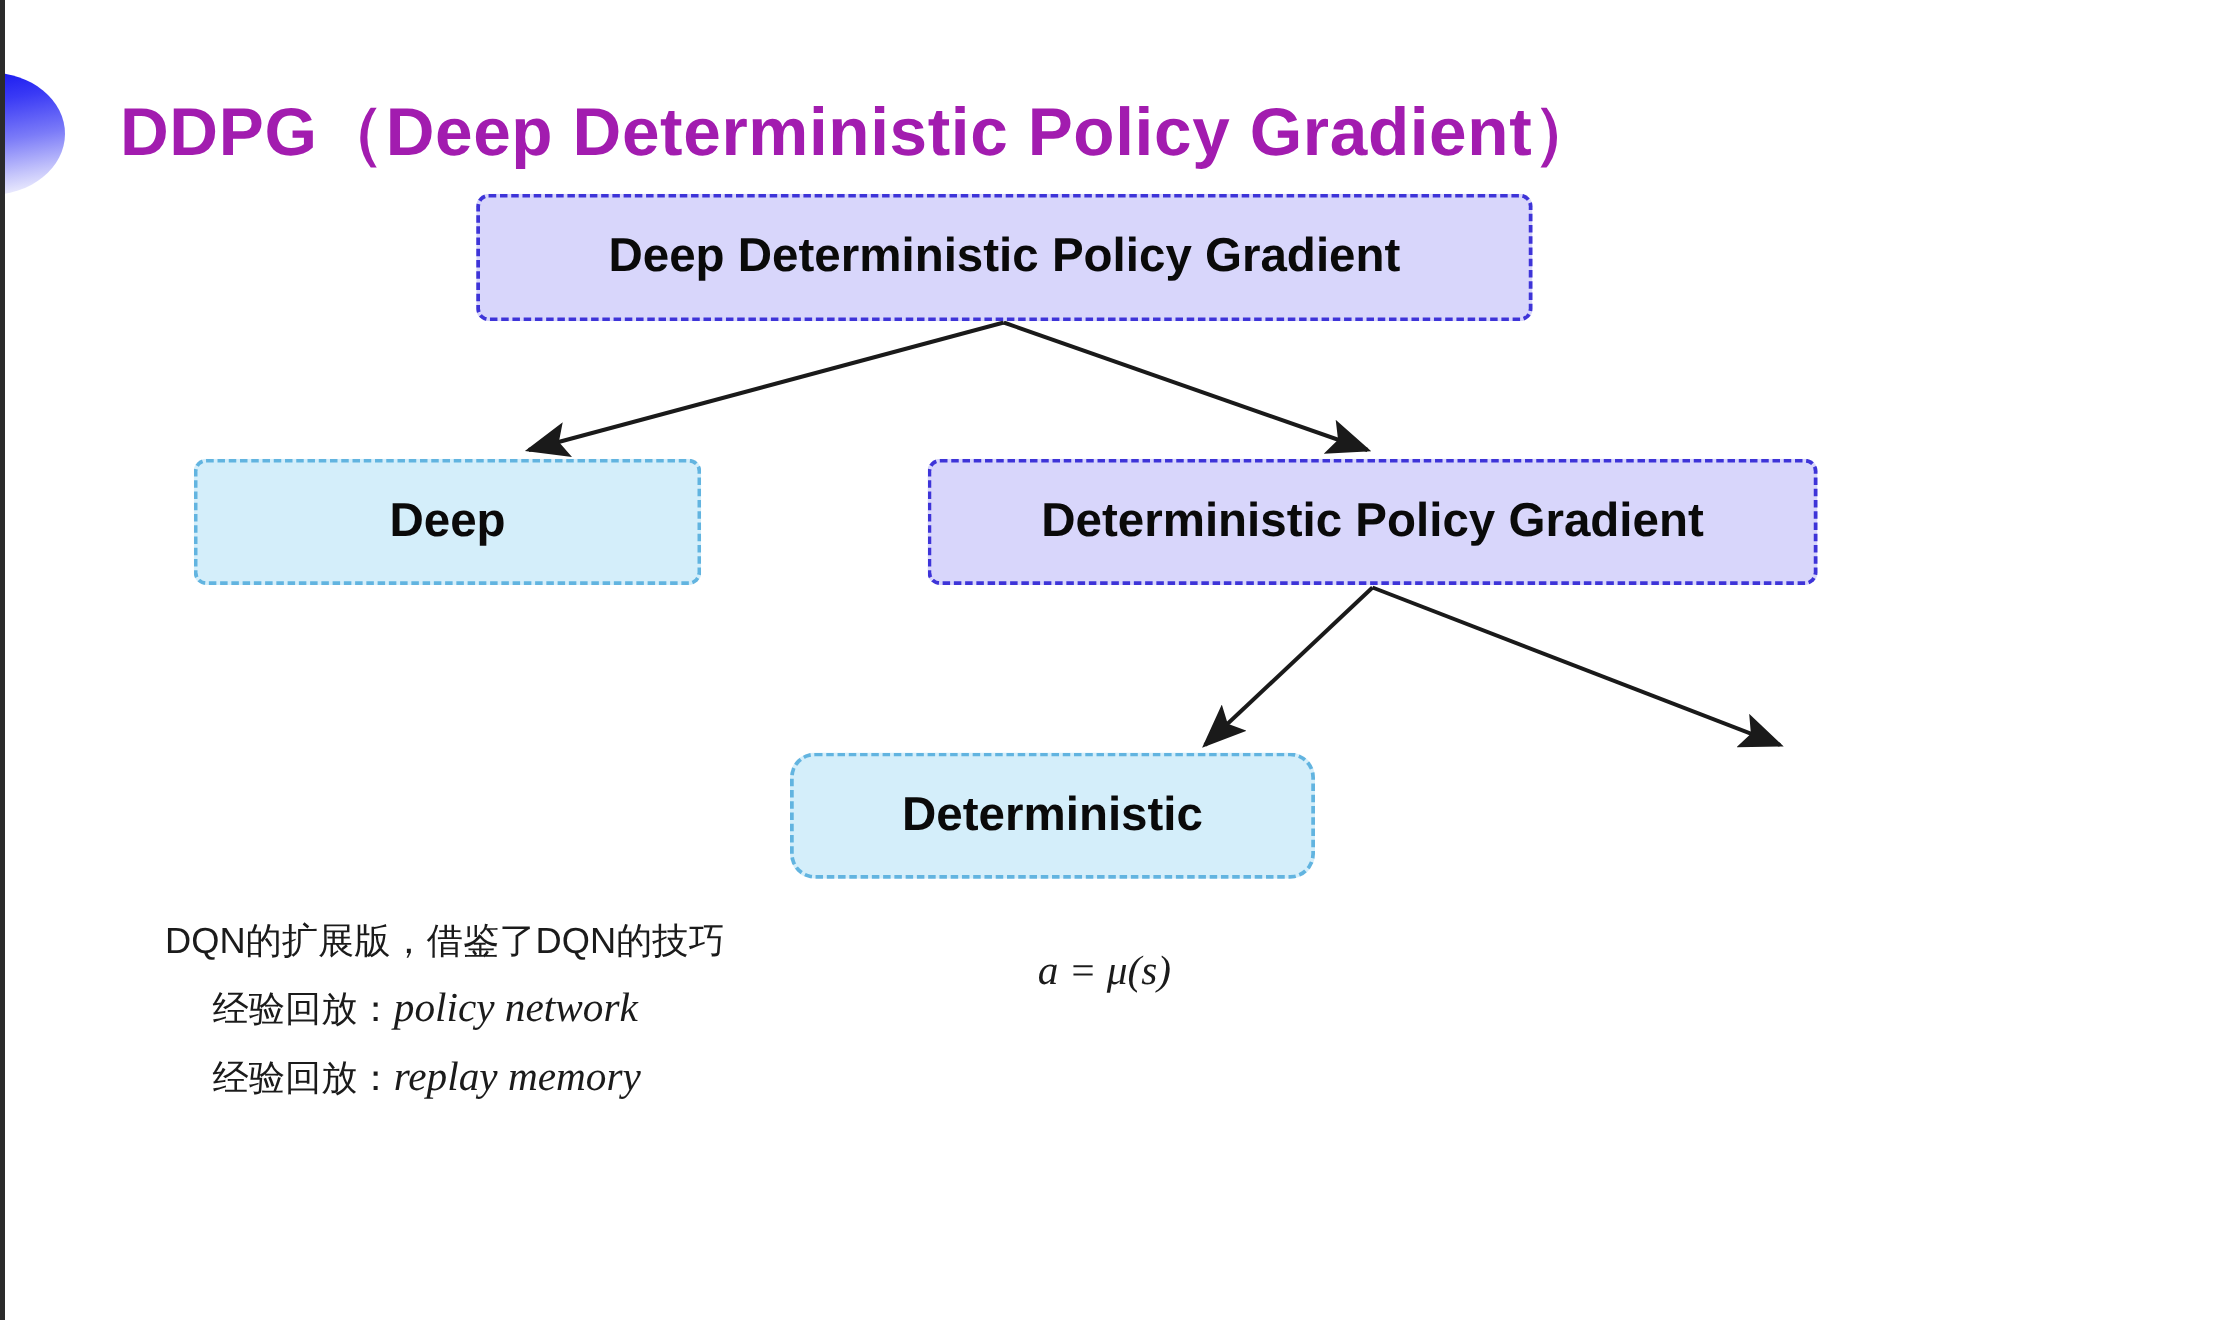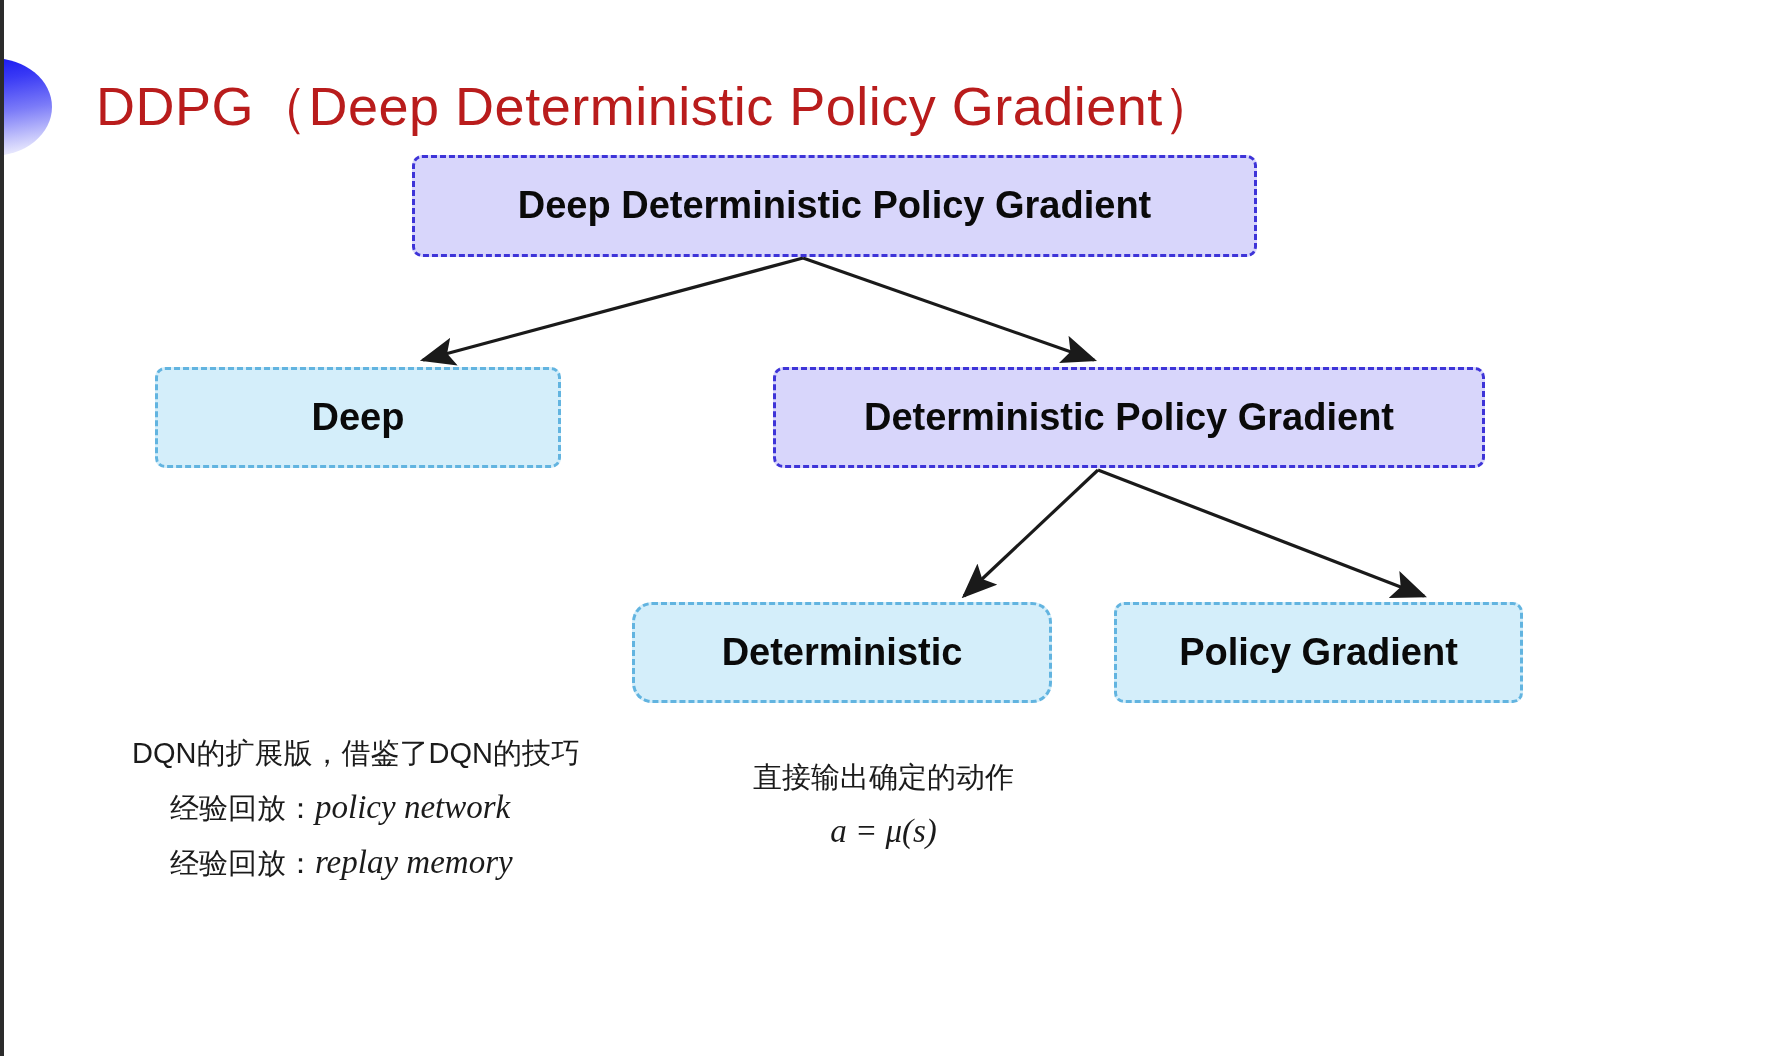--- a/index.html
+++ b/index.html
@@ -31,41 +31,40 @@
     border-radius: 0 60px 60px 0 / 0 49px 49px 0;
     background: linear-gradient(170deg, #1818f0 0%, #3a3af5 22%, #7b7bf8 52%, #c4c4fb 78%, #ffffff 100%);
   }
   #title-text {
     position: absolute;
     left: 92px;
     top: 58px;
     font-size: 54px;
     line-height: 96px;
     letter-spacing: 0.5px;
-    color: #b91c1c;
-    font-weight: 400;
+    color: #a21caf;
+    font-weight: 700;
     white-space: nowrap;
   }
 
   
   .node {
     position: absolute;
     box-sizing: border-box;
     display: flex;
     align-items: center;
     justify-content: center;
     border-radius: 10px;
     color: #000000;
     font-weight: 600;
     text-align: center;
   }
   .node-purple {
     background: #d8d6fb;
     border: 3px dashed #3e34d8;
-    margin-left: 31px;
   }
   .node-cyan {
     background: #d4eefa;
     border: 3px dashed #62b4e0;
   }
   .node-label {
     font-size: 38px;
     line-height: 1.1;
     font-weight: 600;
     color: #0a0a0a;
@@ -137,33 +136,29 @@
   </div>
 
   <div id="node-dpg" class="node node-purple">
     <span class="node-label">Deterministic Policy Gradient</span>
   </div>
 
   <div id="node-det" class="node node-cyan">
     <span class="node-label">Deterministic</span>
   </div>
 
-  <div id="node-pg" class="node node-cyan">
-    <span class="node-label">Policy Gradient</span>
-  </div>
 
   <div id="caption-left" class="caption">
     <span class="caption-line">DQN的扩展版，借鉴了DQN的技巧</span>
     <span class="caption-line line-indent">
       <span>经验回放：</span><span class="mathit">policy network</span>
     </span>
     <span class="caption-line line-indent">
       <span>经验回放：</span><span class="mathit">replay memory</span>
     </span>
   </div>
 
   <div id="caption-mid" class="caption">
-    <span class="caption-line">直接输出确定的动作</span>
     <span class="caption-line mathit">a = μ(s)</span>
   </div>
 
 
 </div>
 
 </body></html>

